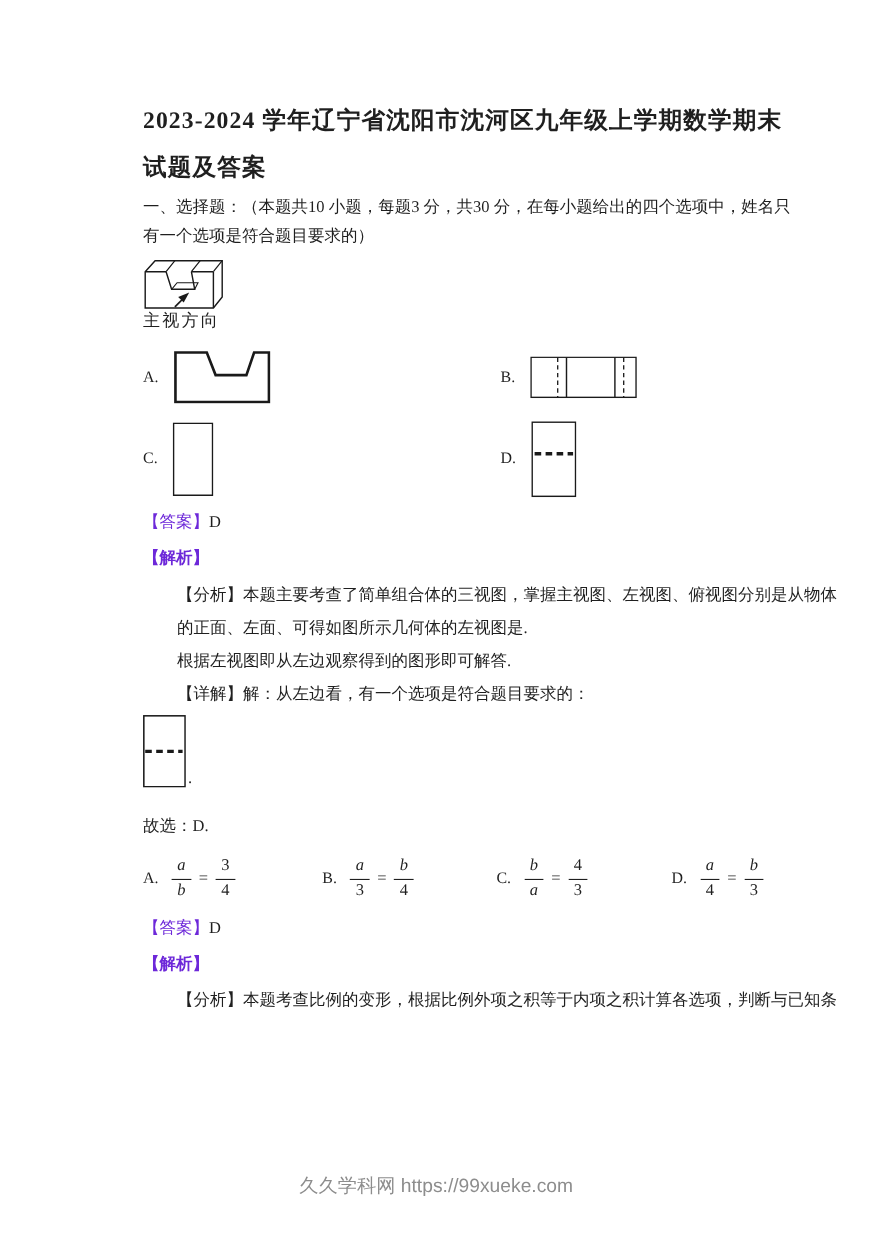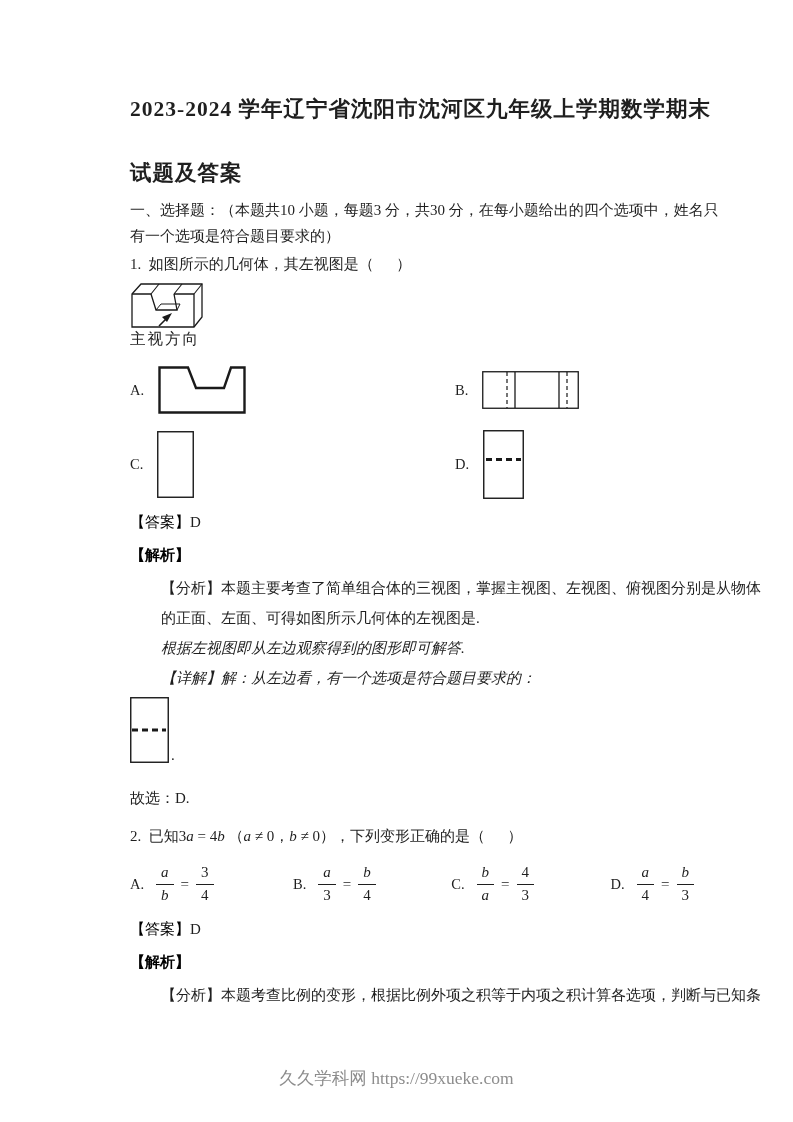--- a/index.html
+++ b/index.html
@@ -1,70 +1,69 @@
 <!DOCTYPE html>
 <html><head>
 <meta charset="utf-8">
 <style>
   html,body{margin:0;padding:0;background:#ffffff;}
   .page{position:relative;width:793px;height:1122px;background:#ffffff;overflow:hidden;
         font-family:"Liberation Serif","DejaVu Serif",serif;color:#1f1f1f;}
   .content{position:absolute;left:130px;top:0;width:564px;}
   .title-l1{margin-top:95px;font-size:21.5px;font-weight:bold;line-height:28px;letter-spacing:1px;white-space:pre;}
-  .title-l2{margin-top:36px;font-size:21.5px;font-weight:bold;line-height:28px;letter-spacing:1px;}
+  .title-l2{margin-top:15px;font-size:21.5px;font-weight:bold;line-height:28px;letter-spacing:1px;}
   .intro{margin-top:10px;}
   .intro div{font-size:15px;line-height:26px;white-space:pre;}
   .qstem{margin-top:4px;font-size:15px;line-height:22px;white-space:pre;}
   .fig1-wrap{margin-top:4px;width:90px;}
   .fig1-caption{font-size:15.5px;letter-spacing:2px;line-height:20px;}
   .optrow{display:flex;align-items:center;}
   .optrow1{margin-top:16px;height:50px;}
   .optrow2{margin-top:14px;height:70px;}
   .optcell{display:flex;align-items:center;}
   .optcell-left{width:325px;}
   .optlabel{font-size:14.5px;margin-right:14px;}
   .ansline{margin-top:13px;font-size:15px;line-height:20px;}
   .ansline2{margin-top:12px;font-size:15px;line-height:20px;}
   .jiexiline{margin-top:13px;font-size:15px;line-height:20px;font-weight:bold;}
-  .blue{color:#000000;}
+  .blue{color:#6d28d9;}
   .para{margin-top:8px;margin-left:31px;}
   .para div{font-size:15px;line-height:30px;white-space:pre;}
-  .plainline{font-size:15px;line-height:30px;white-space:pre;font-style:italic;}
+  .plainline{font-size:15px;line-height:30px;white-space:pre;}
   .fig2-wrap{margin-top:4px;display:flex;align-items:flex-end;}
   .fig2-period{font-size:15px;line-height:16px;margin-left:2px;}
   .guxuan{margin-top:24px;font-size:15px;line-height:22px;}
   .q2stem{margin-top:16px;font-size:15px;line-height:22px;white-space:pre;}
   .var{font-style:italic;}
   .q2opts{margin-top:14px;height:46px;display:flex;align-items:center;font-size:15px;}
   .q2cell{display:flex;align-items:center;}
   .q2cell .optlabel{margin-right:12px;}
   .c1{width:167px;}.c2{width:162px;}.c3{width:163px;}
   .frac{display:inline-block;vertical-align:middle;text-align:center;line-height:1.15;font-size:15px;}
   .frac .top{display:block;border-bottom:1.3px solid #1f1f1f;padding:0 5px 2px;}
   .frac .bot{display:block;padding-top:2px;}
   .eqs{vertical-align:middle;margin:0 7px;}
   .footer{position:absolute;top:1066px;left:0;width:793px;text-align:center;
-          font-family:Liberation Serif, serif;font-size:17.5px;color:#8d8d8d;}
+          font-family:Liberation Sans, sans-serif;font-size:17.5px;color:#8d8d8d;}
   svg{display:block;}
 </style>
 </head>
 <body>
 
 <div class="page">
   <div class="content">
 
     <div class="title-l1">2023-2024 学年辽宁省沈阳市沈河区九年级上学期数学期末</div>
     <div class="title-l2">试题及答案</div>
 
     <div class="intro">
       <div>一、选择题：（本题共10 小题，每题3 分，共30 分，在每小题给出的四个选项中，姓名只</div>
       <div>有一个选项是符合题目要求的）</div>
     </div>
 
-    <div class="qstem">1.  如图所示的几何体，其左视图是（      ）</div>
 
     <div class="fig1-wrap">
       <svg width="80" height="50" viewBox="0 0 80 50">
         <path d="M2,15 L11,5 L72,5 L72,38 L64,48 L2,48 Z" fill="#ffffff" stroke="#1a1a1a" stroke-width="1.3"></path>
         <path d="M64,15 L72,5" fill="none" stroke="#1a1a1a" stroke-width="1.1"></path>
         <path d="M2,15 L21,15 M44,15 L64,15 M64,15 L64,48" fill="none" stroke="#1a1a1a" stroke-width="1.3"></path>
         <path d="M21,15 L26,31 L47,31 L44,15" fill="none" stroke="#1a1a1a" stroke-width="1.3"></path>
         <path d="M21,15 L29,5 M44,15 L52,5" fill="none" stroke="#1a1a1a" stroke-width="1.1"></path>
         <path d="M26,31 L31,25 L50,25 L47,31" fill="none" stroke="#1a1a1a" stroke-width="1"></path>
         <path d="M29,47 L38,38" fill="none" stroke="#1a1a1a" stroke-width="1.6"></path>
@@ -126,21 +125,20 @@
     <div class="fig2-wrap">
       <svg width="39" height="66" viewBox="0 0 39 66">
         <rect x="0.75" y="0.75" width="37.5" height="64.5" fill="#ffffff" stroke="#1a1a1a" stroke-width="1.4"></rect>
         <path d="M2,33 H36" stroke="#1a1a1a" stroke-width="3" stroke-dasharray="6,4" fill="none"></path>
       </svg>
       <span class="fig2-period">.</span>
     </div>
 
     <div class="guxuan">故选：D.</div>
 
-    <div class="q2stem"><span>2.  已知3</span><span class="var">a</span><span> = 4</span><span class="var">b</span><span> （</span><span class="var">a</span><span> ≠ 0，</span><span class="var">b</span><span> ≠ 0），下列变形正确的是（      ）</span></div>
 
     <div class="q2opts">
       <div class="q2cell c1">
         <span class="optlabel">A.</span>
         <span class="frac">
             <span class="top var">a</span>
             <span class="bot var">b</span>
           </span>
         <span class="eqs">=</span>
         <span class="frac">

